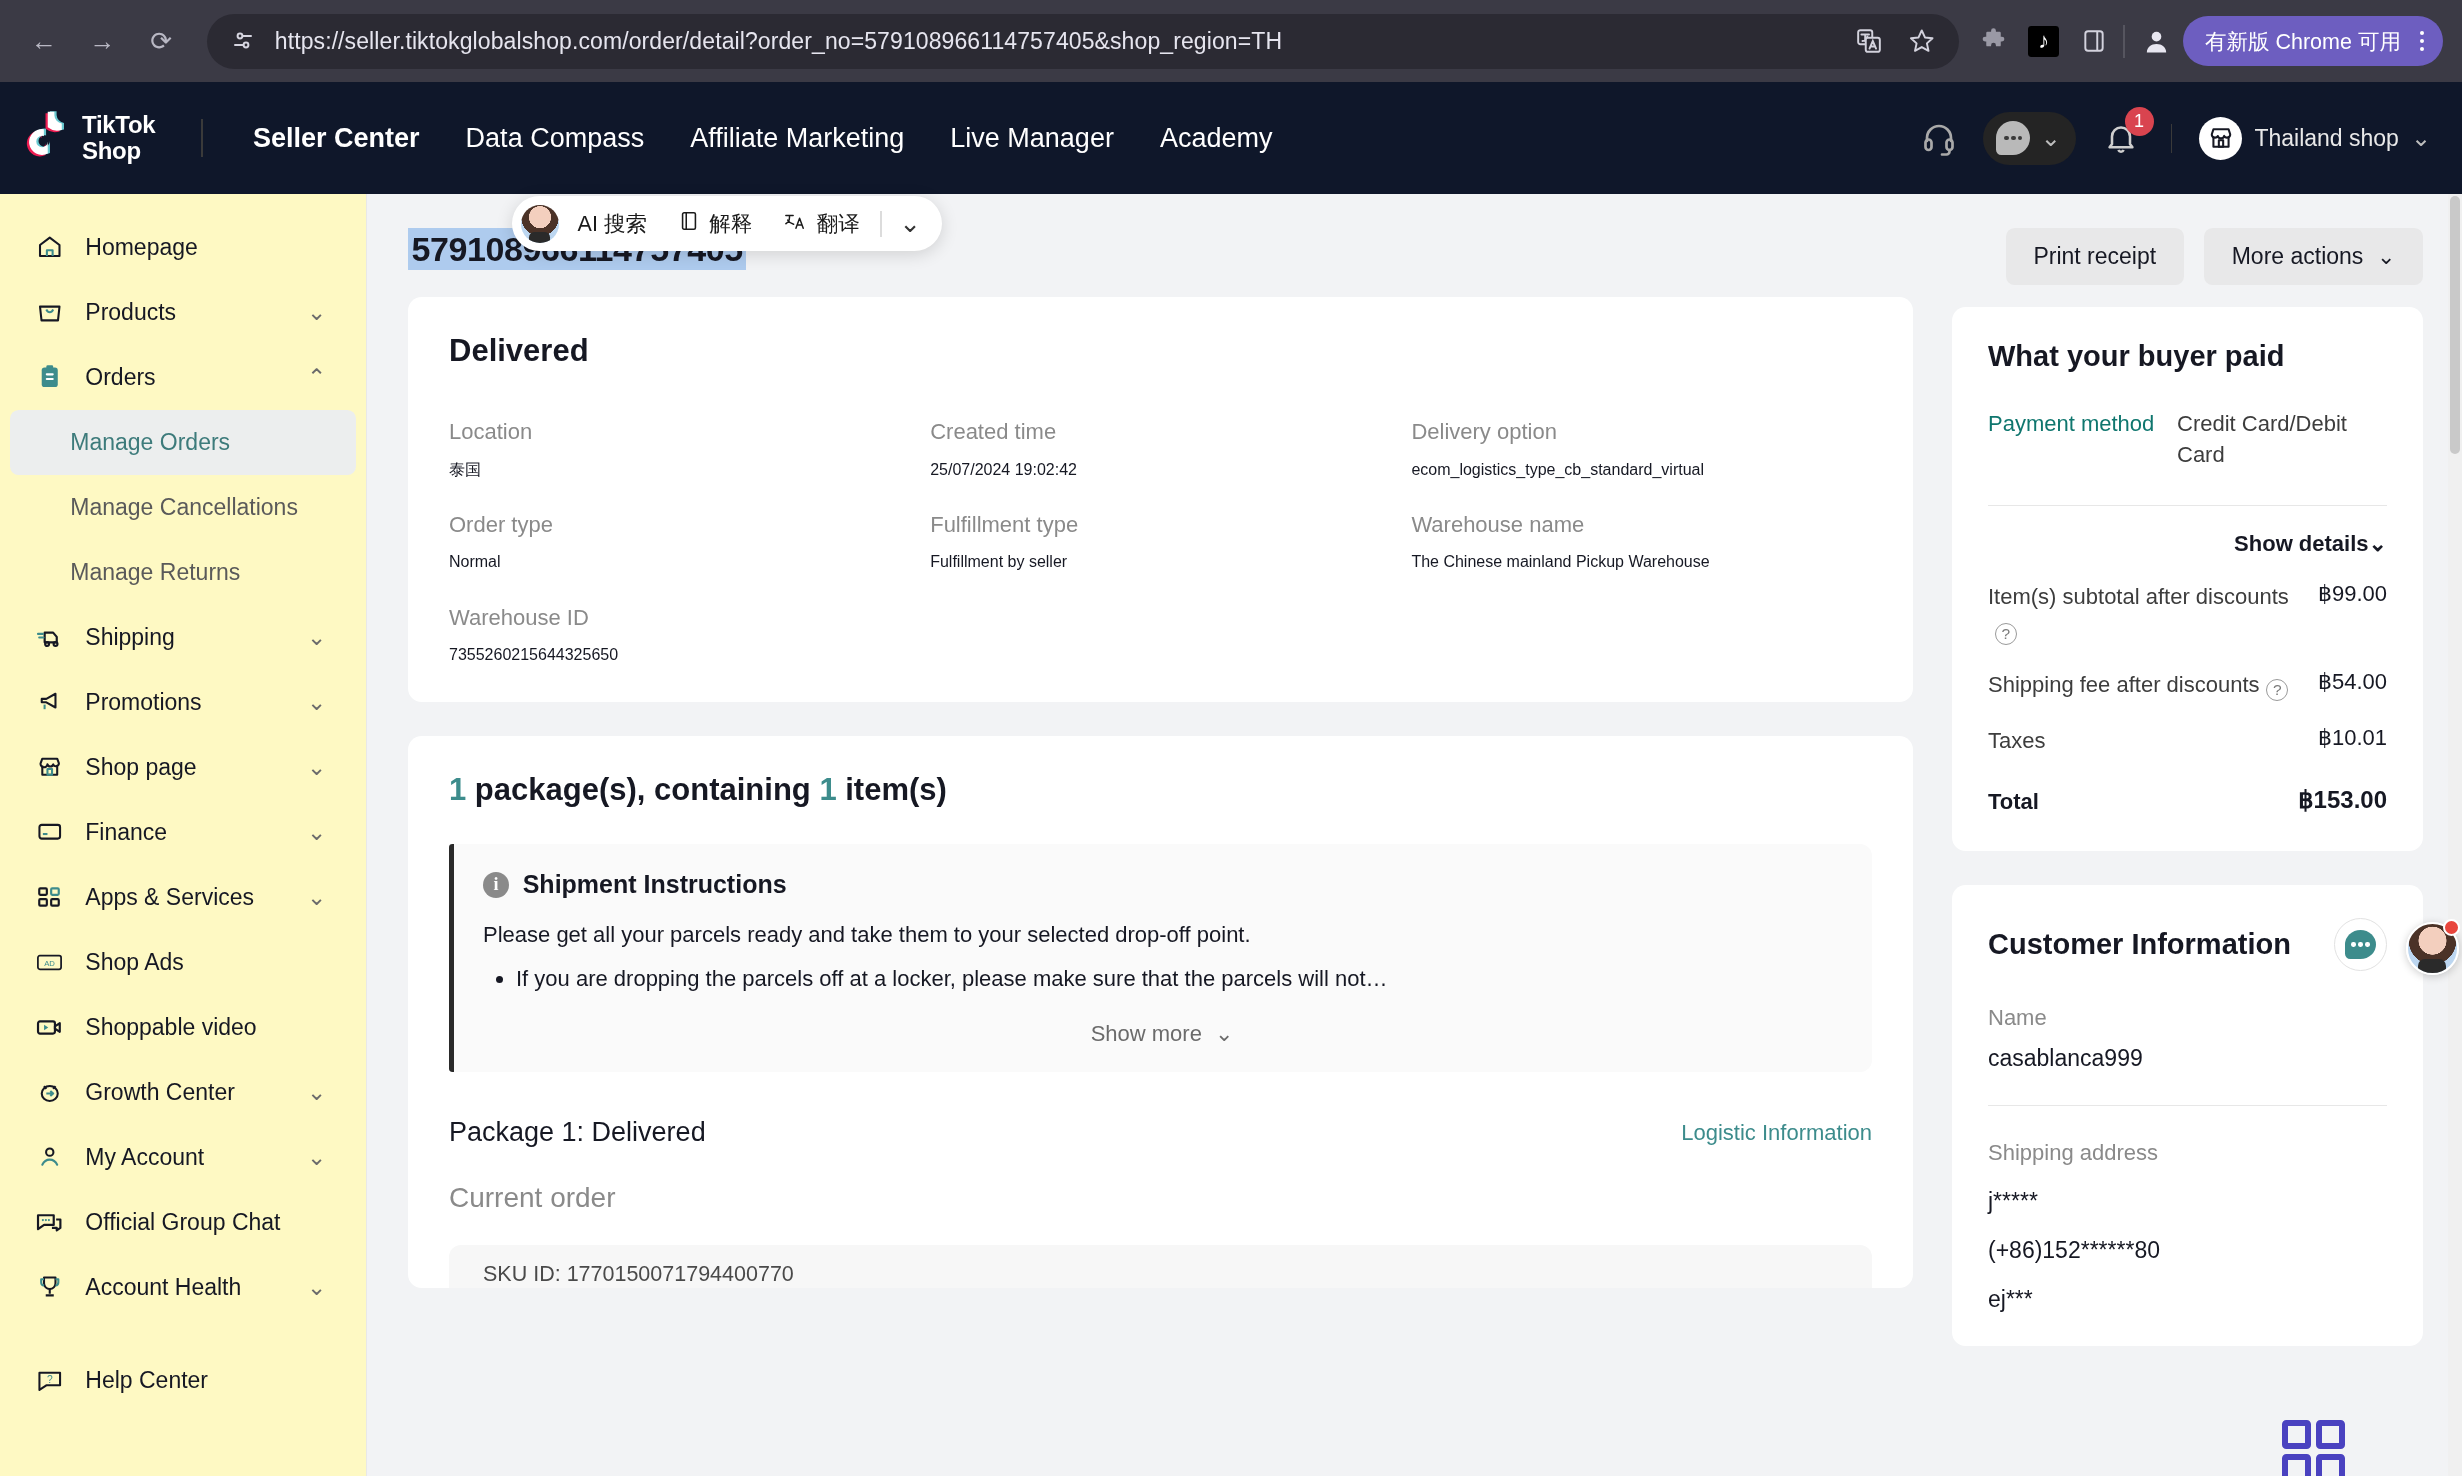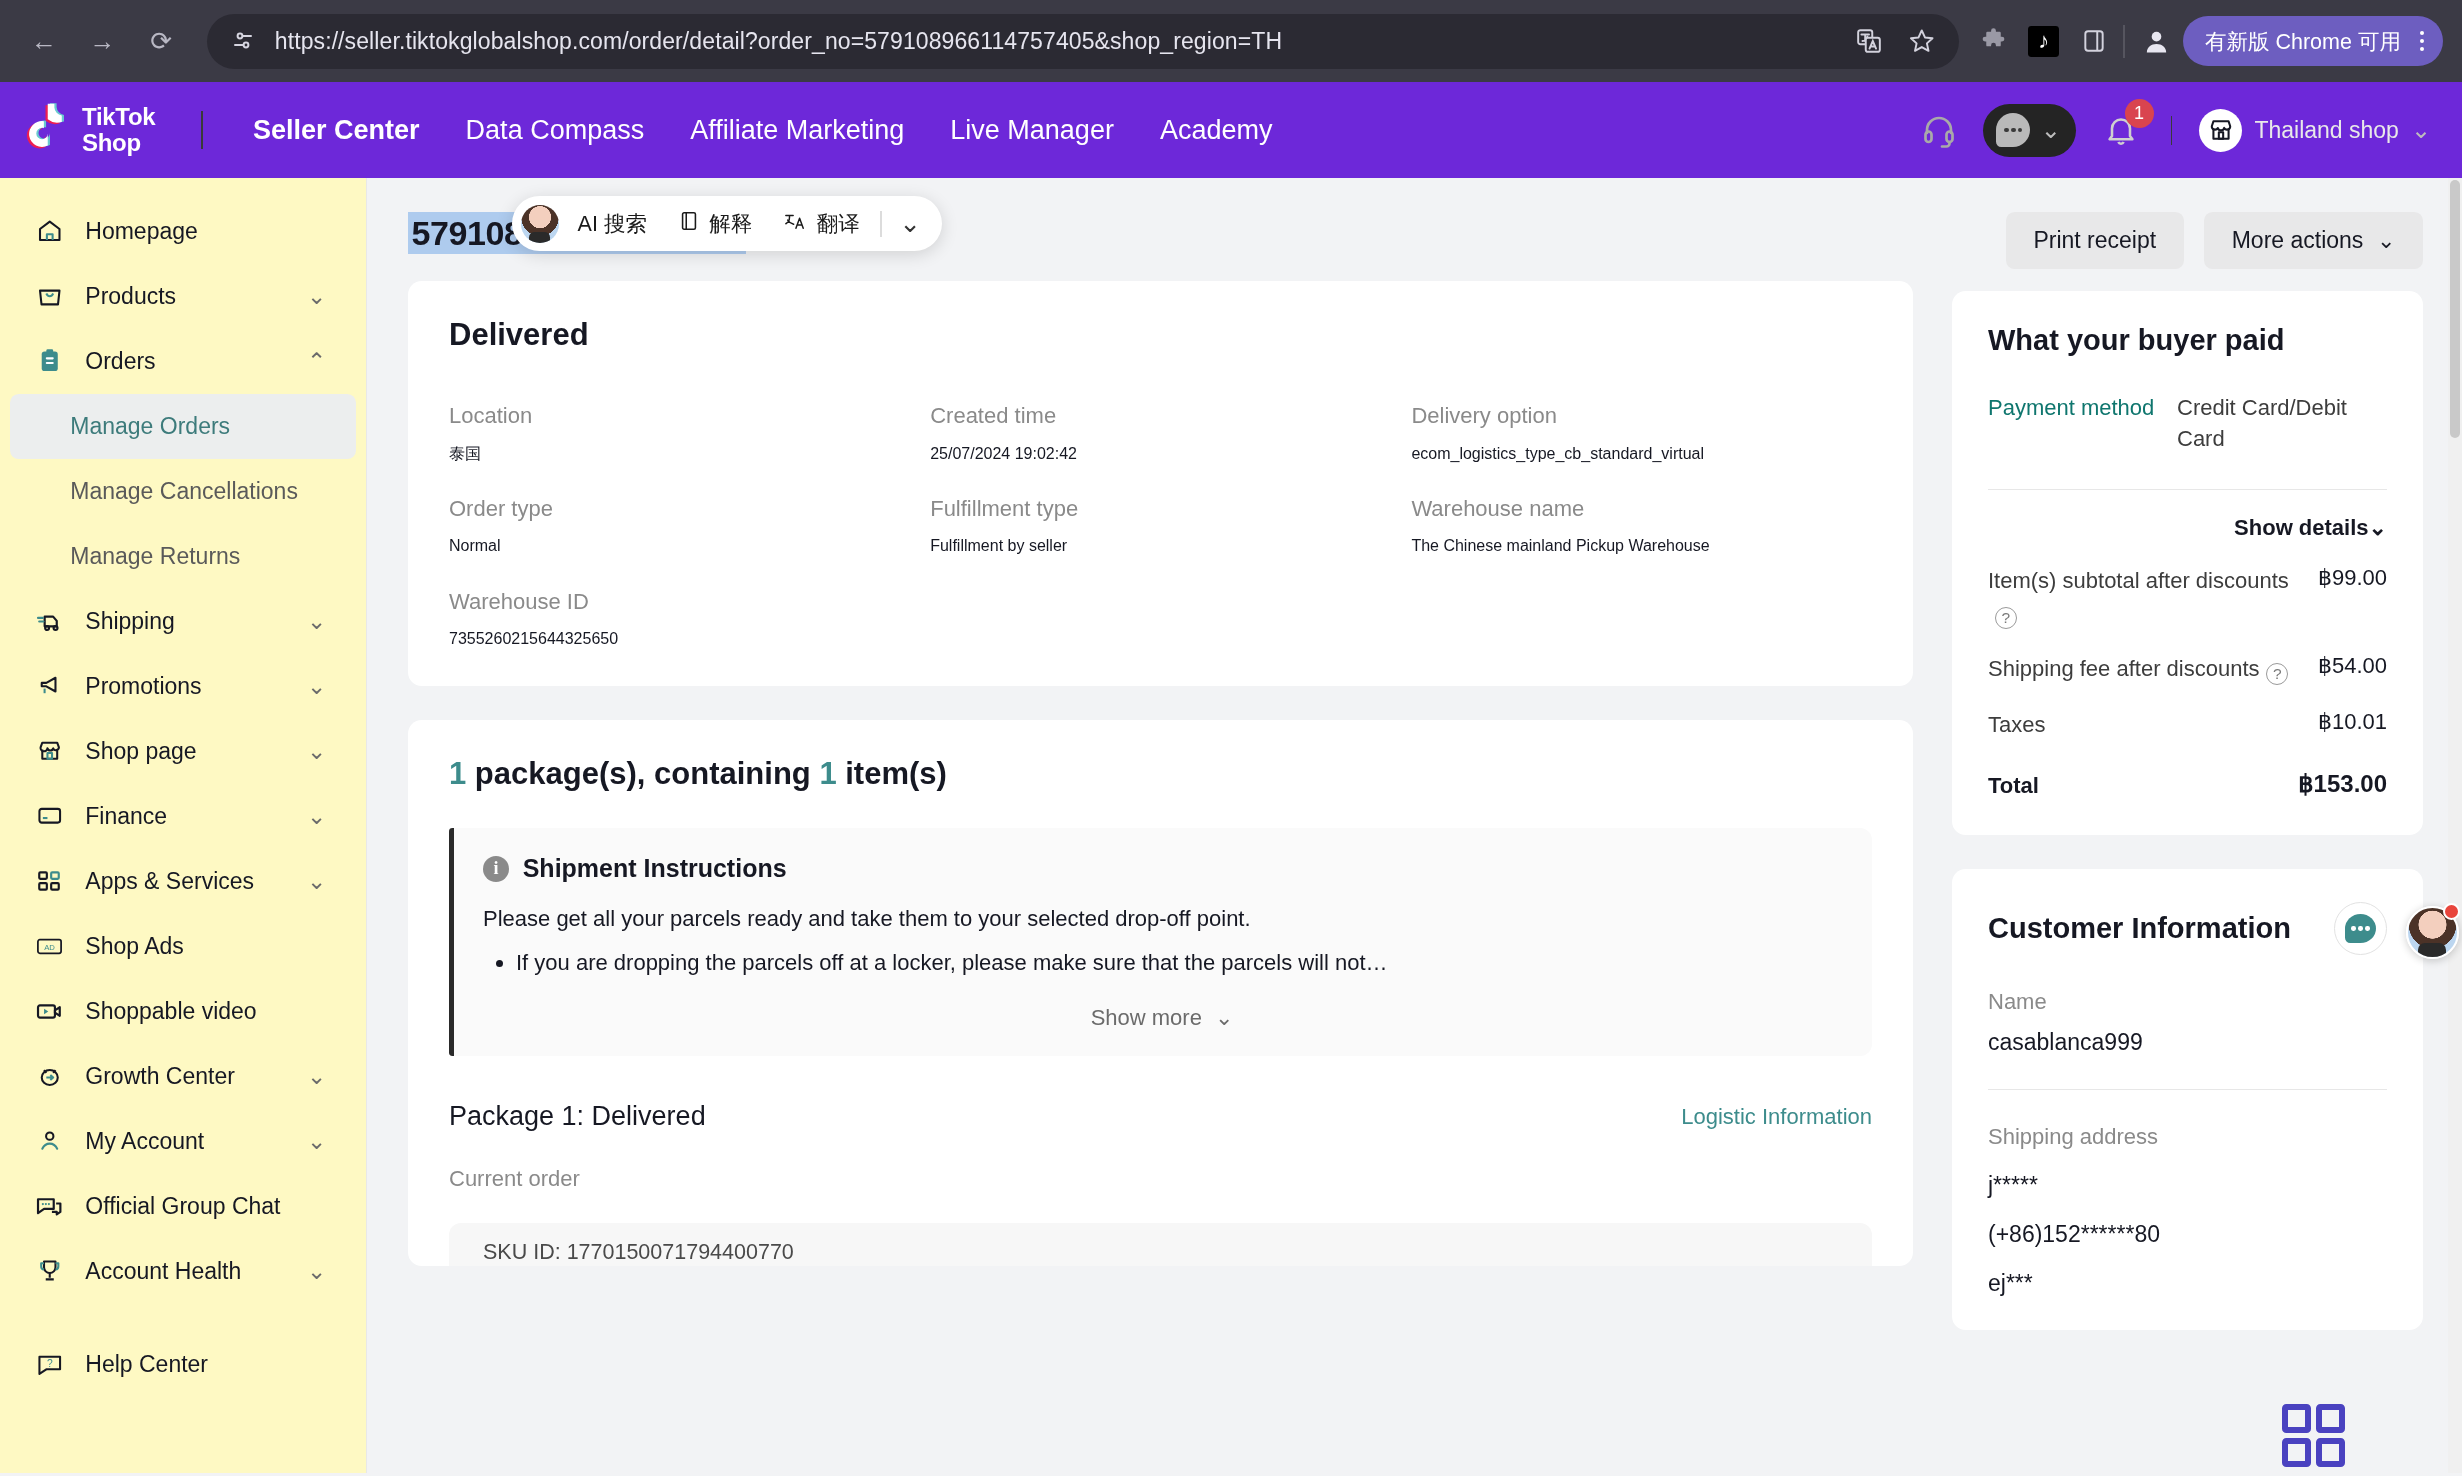--- a/index.html
+++ b/index.html
@@ -48,21 +48,21 @@
   .chrome-update {
     height: 50px; background: #6d5ec0; border-radius: 26px; color: #fff;
     display: flex; align-items: center; gap: 12px; padding: 0 12px 0 22px;
     font-size: 21.5px; white-space: nowrap; flex: 0 0 auto;
   }
   .kebab { display: flex; flex-direction: column; gap: 3.4px; align-items: center; padding: 0 6.9px; }
   .kebab i { width: 4.3px; height: 4.3px; border-radius: 50%; background: #fff; display: block; }
 
   
   .top-nav {
-    height: 96px; background: #6d28d9; display: flex; align-items: center;
+    height: 112px; background: #0f172a; display: flex; align-items: center;
     padding: 0 31px 0 24px; color: #fff; gap: 24px;
   }
   .logo-wrap { display: flex; align-items: center; gap: 12px; flex: 0 0 auto; }
   .note-glyph { font-size: 48px; line-height: 1; display: block; }
   .logo-text { font-size: 24px; font-weight: 700; line-height: 1.07; letter-spacing: -0.3px; }
   .nav-sep { width: 1.7px; height: 38px; background: #3a3a3a; margin: 0 26px 0 22px; }
   .nav-links { display: flex; align-items: center; gap: 46px; flex: 1 1 auto; }
   .nav-link { font-size: 27px; font-weight: 700; color: #fff; white-space: nowrap; }
   .nav-link.muted { font-weight: 400; }
   .nav-right { display: flex; align-items: center; gap: 22px; flex: 0 0 auto; }
@@ -168,21 +168,21 @@
   }
   .notice-p { margin-top: 19px; font-size: 22px; color: #161823; line-height: 1.5; }
   .notice-ul { margin: 10.3px 0 0 33px; }
   .notice-ul li { font-size: 22px; color: #161823; line-height: 1.5; }
   .show-more { text-align: center; font-size: 22px; color: #6b6b6b; margin-top: 26px; padding-bottom: 5.2px; }
   .chev-s { display: inline-block; margin-left: 6.9px; }
 
   .pkg-row { display: flex; align-items: center; justify-content: space-between; margin-top: 45px; }
   .pkg-sub { font-size: 27px; font-weight: 400; color: #161823; }
   .link-teal { font-size: 22px; color: #3d8c8c; }
-  .current-order { font-size: 22px; color: #8a8a8a; margin-top: 34px; }
+  .current-order { font-size: 28px; color: #8a8a8a; margin-top: 34px; }
   .sku-box { margin-top: 31px; background: #f7f7f7; border-radius: 12px 12px 0 0; height: 43px; padding: 17px 34px; overflow: hidden; }
   .sku-text { font-size: 21.5px; color: #4a4a4a; white-space: nowrap; }
 
   
   .right-col { width: 510px; flex: 0 0 510px; padding: 113px 39px 1px 0; }
   .rcard { background: #fff; border-radius: 13.7px; padding: 33px 36px; }
   .rcard + .rcard { margin-top: 34px; }
   .rcard-title { font-size: 29px; font-weight: 700; color: #161823; }
   .pay-row { display: flex; gap: 17px; margin-top: 36px; }
   .pay-label { font-size: 22px; color: #0f766e; width: 172px; flex: 0 0 172px; line-height: 1.4; }

